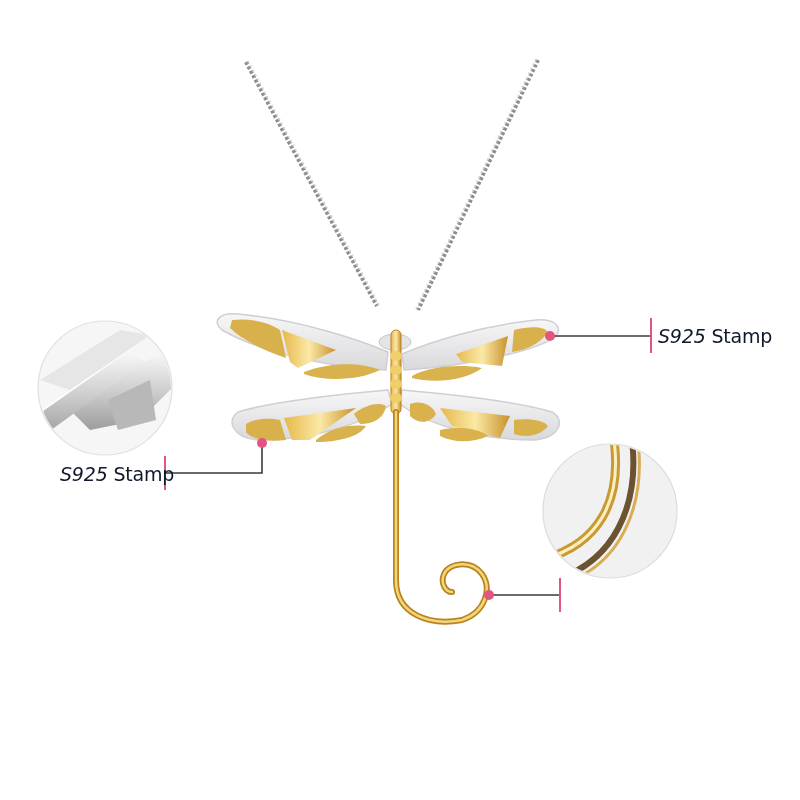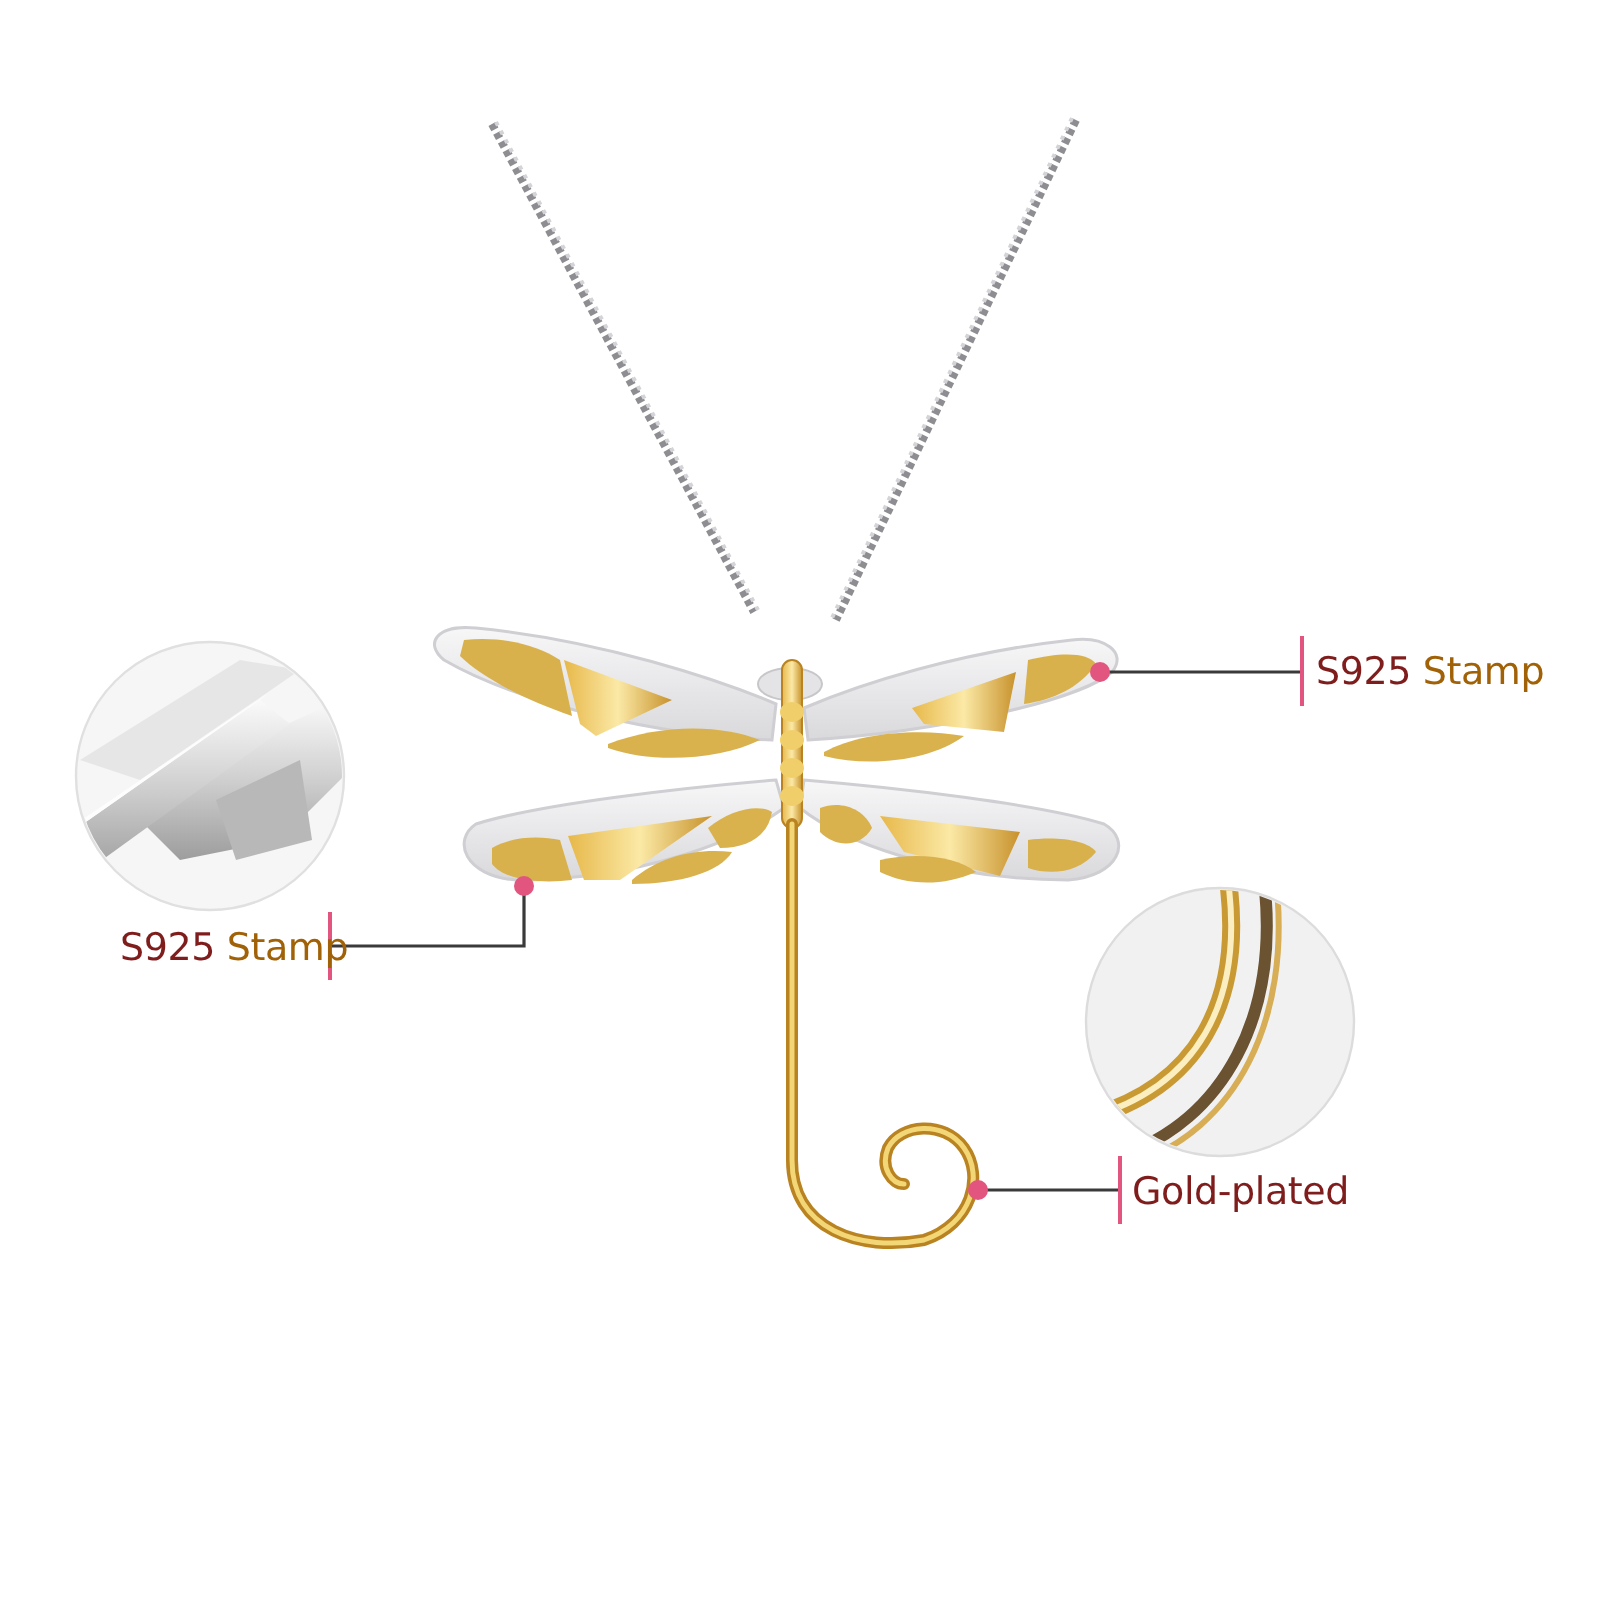--- a/index.html
+++ b/index.html
@@ -1,21 +1,21 @@
 <!DOCTYPE html>
 <html><head>
 <meta charset="utf-8">
 <style>
   html, body { margin:0; padding:0; background:#ffffff; }
   body { width:800px; height:800px; position:relative; overflow:hidden; font-family:"DejaVu Sans", sans-serif; }
   .stage { position:absolute; left:0; top:0; width:800px; height:800px; }
   svg.art { position:absolute; left:0; top:0; width:800px; height:800px; }
   .label { position:absolute; font-size:19px; color:#4a4a4a; white-space:nowrap; line-height:24px; letter-spacing:-0.2px; }
-  .label .strong { color:#7f1d1d; }
-  .label .light { color:#a16207; }
+  .label .strong { color:#0f172a;font-style:italic; }
+  .label .light { color:#0f172a; }
   .pinkbar { position:absolute; width:2px; background:#e2557f; }
 </style>
 </head>
 <body>
 
 <div class="stage">
   <svg class="art" viewBox="0 0 800 800">
     <defs>
       <linearGradient id="goldGrad" x1="0" y1="0" x2="1" y2="1">
         <stop offset="0" stop-color="#f6dc82"></stop>
@@ -131,16 +131,13 @@
   <div class="label" style="left:658px; top:324px;">
     <span class="strong">S925</span>
     <span class="light">Stamp</span>
   </div>
 
   <div class="label" style="left:60px; top:462px;">
     <span class="strong">S925</span>
     <span class="light">Stamp</span>
   </div>
 
-  <div class="label" style="left:566px; top:584px; color:#444;">
-    <span class="strong">Gold-plated</span>
-  </div>
 </div>
 
 </body></html>

